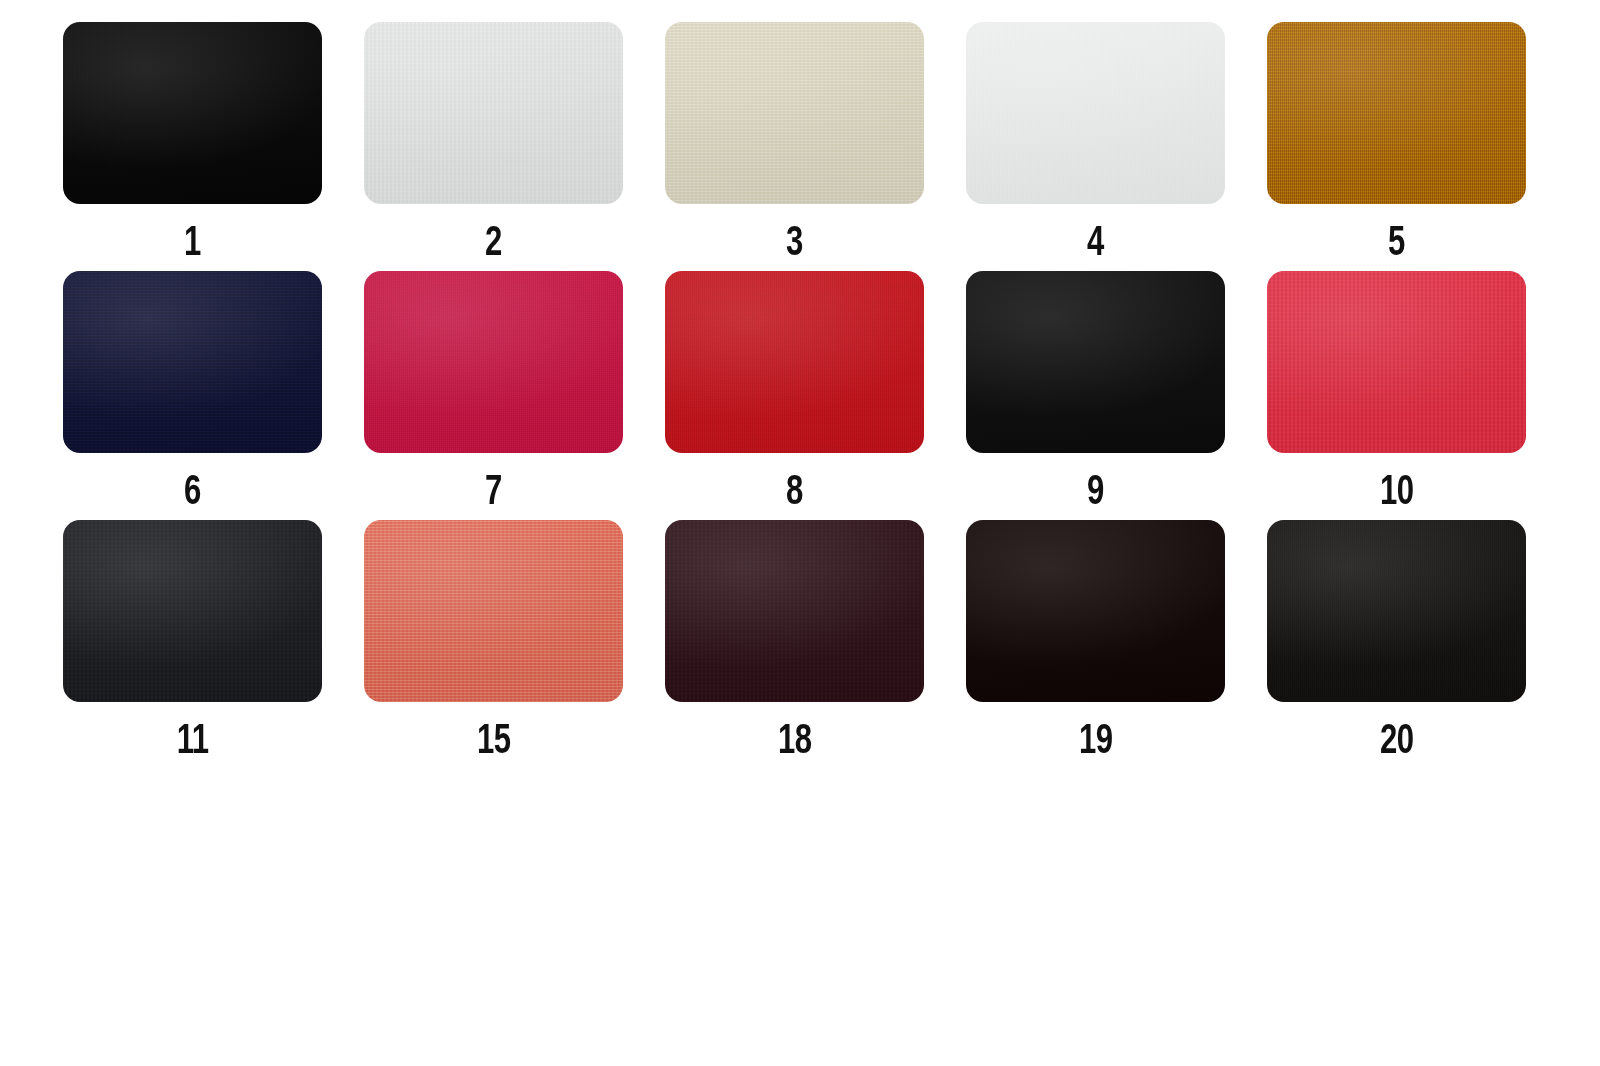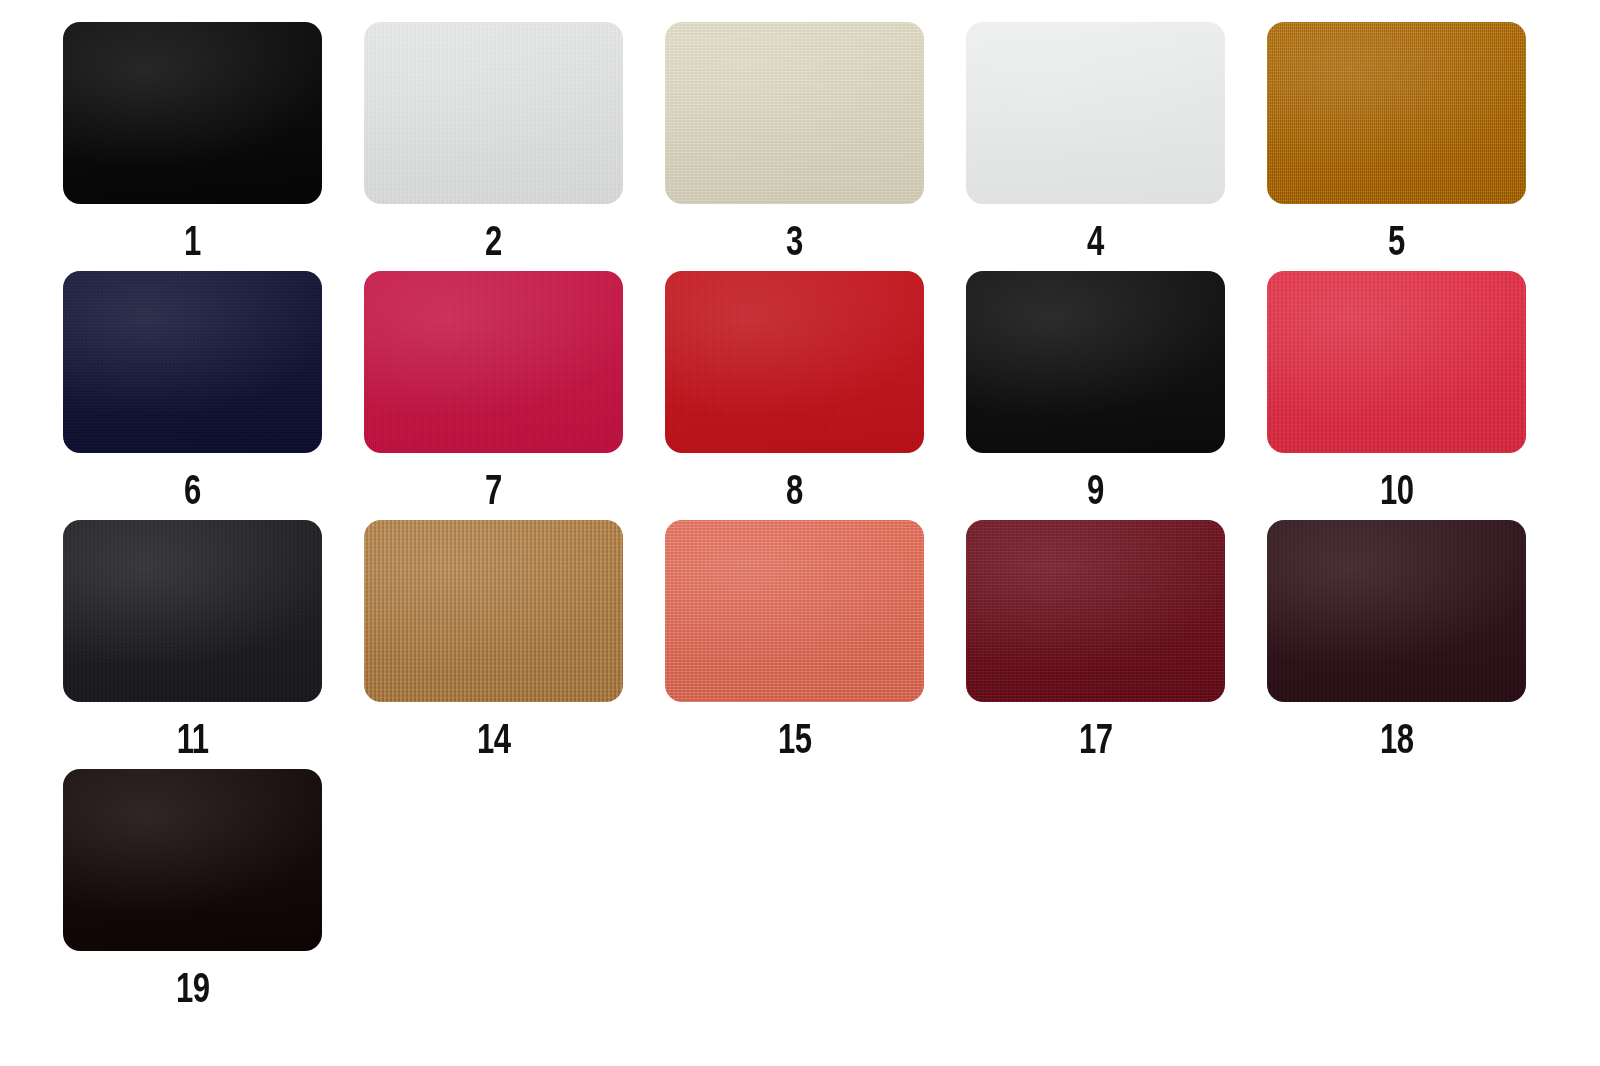--- a/index.html
+++ b/index.html
@@ -210,48 +210,41 @@
         <div class="swatch-label">10</div>
       </div>
       <div class="swatch-cell">
         <div class="swatch-chip" style="background: rgb(27, 28, 32);">
           <div class="weave w-knit"></div>
           <div class="sheen"></div>
         </div>
         <div class="swatch-label">11</div>
       </div>
       <div class="swatch-cell">
-        <div class="swatch-chip" style="background: rgb(176, 130, 72);">
-          <div class="weave w-knit"></div>
-          <div class="sheen"></div>
-        </div>
-        <div class="swatch-label">14</div>
-      </div>
-      <div class="swatch-cell">
         <div class="swatch-chip" style="background: rgb(224, 112, 92);">
           <div class="weave w-slub"></div>
           <div class="sheen"></div>
         </div>
         <div class="swatch-label">15</div>
       </div>
       <div class="swatch-cell">
-        <div class="swatch-chip" style="background: rgb(107, 15, 28);">
-          <div class="weave w-slub"></div>
-          <div class="sheen"></div>
-        </div>
-        <div class="swatch-label">17</div>
-      </div>
-      <div class="swatch-cell">
         <div class="swatch-chip" style="background: rgb(45, 16, 23);">
           <div class="weave w-knit"></div>
           <div class="sheen"></div>
         </div>
         <div class="swatch-label">18</div>
       </div>
       <div class="swatch-cell">
         <div class="swatch-chip" style="background: rgb(14, 4, 3);">
           <div class="weave w-smooth"></div>
           <div class="sheen"></div>
         </div>
         <div class="swatch-label">19</div>
       </div>
+      <div class="swatch-cell">
+        <div class="swatch-chip" style="background: rgb(17, 15, 13);">
+          <div class="weave w-fine"></div>
+          <div class="sheen"></div>
+        </div>
+        <div class="swatch-label">20</div>
+      </div>
     </div>
 </div>
 
 </body></html>

